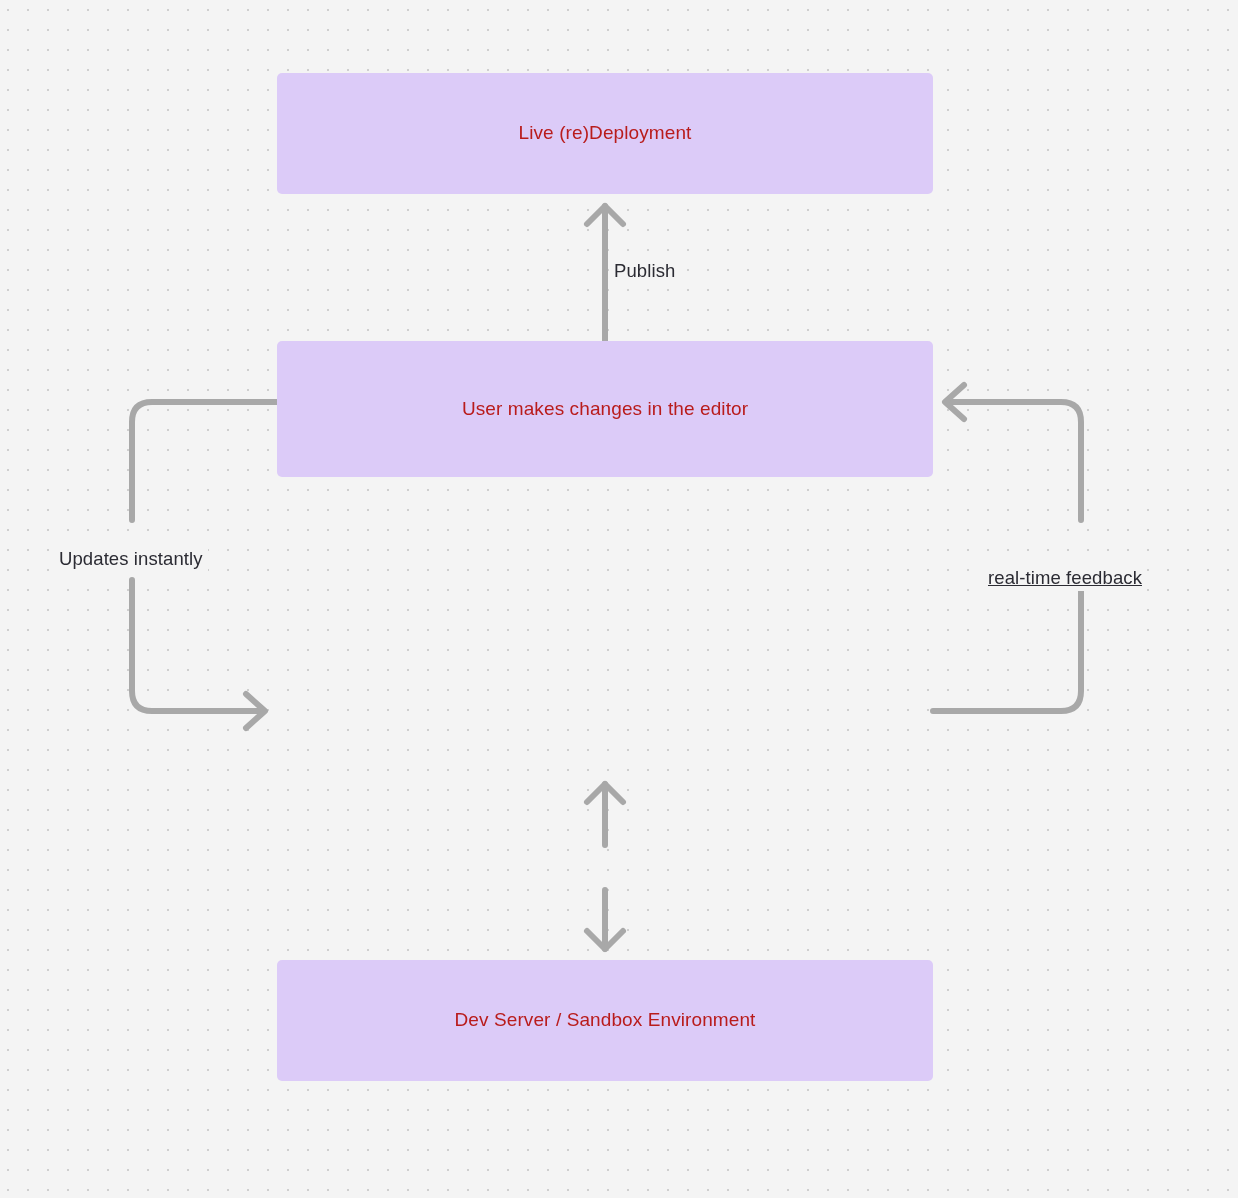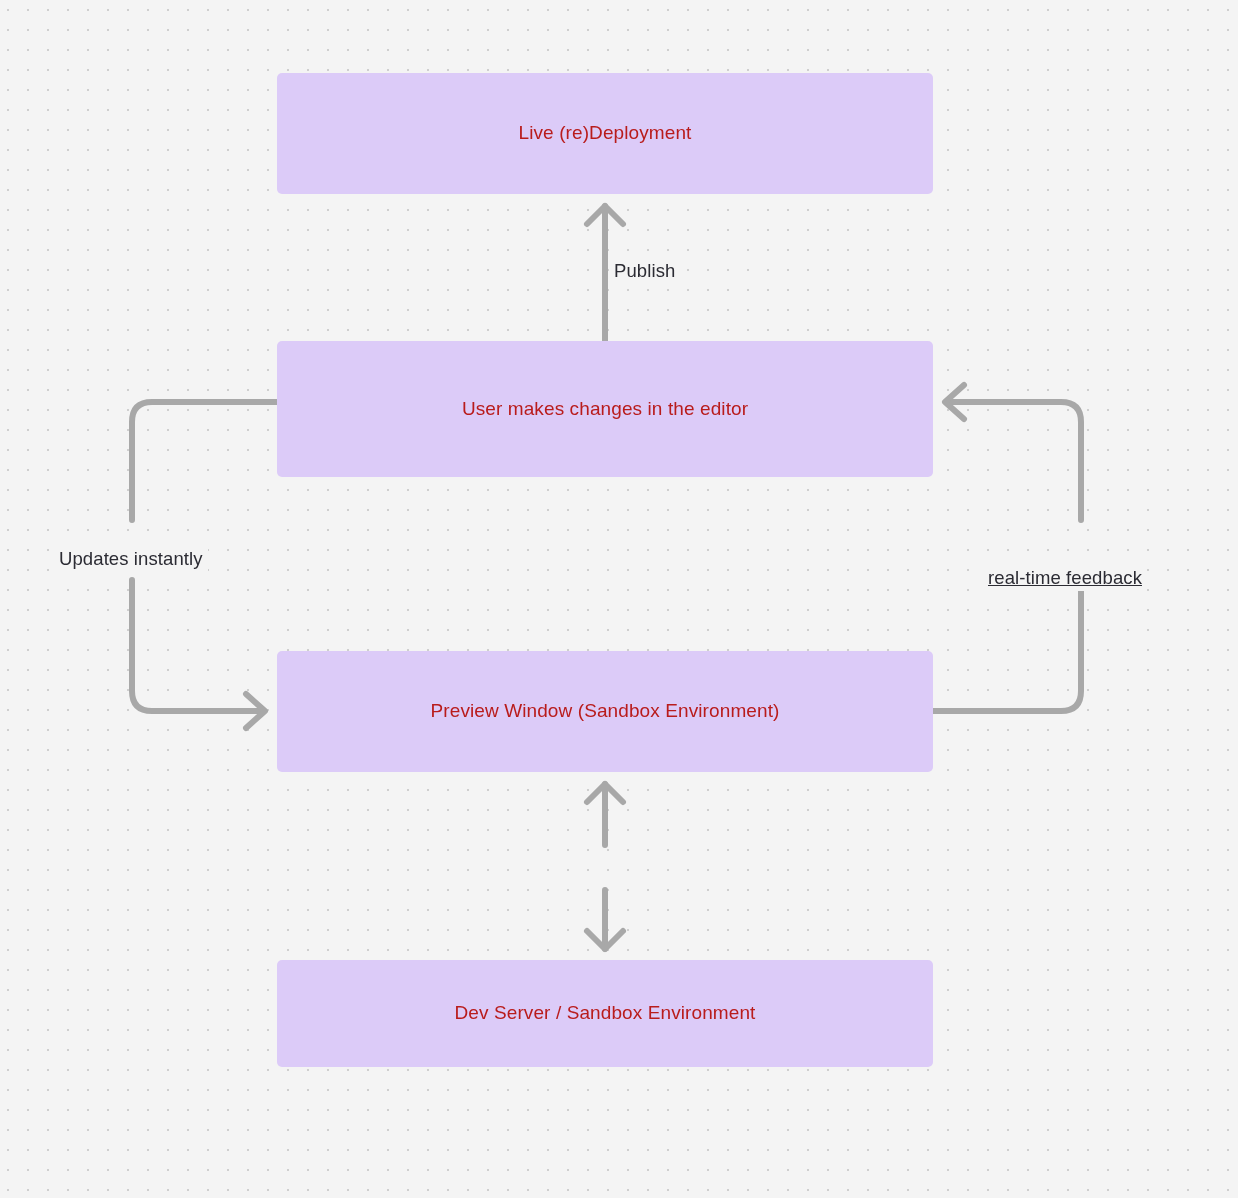--- a/index.html
+++ b/index.html
@@ -42,21 +42,21 @@
     color: #b91c1c;
     font-size: 19px;
     line-height: 1.3;
     letter-spacing: 0.1px;
     text-align: center;
     padding: 6px 14px;
   }
   #node-live        { left: 277px; top: 73px;  width: 656px; height: 121px; }
   #node-editor      { left: 277px; top: 341px; width: 656px; height: 136px; }
   #node-preview     { left: 277px; top: 651px; width: 656px; height: 121px; }
-  #node-devserver   { left: 277px; top: 960px; width: 656px; height: 107px; }
+  #node-devserver   { left: 277px; top: 960px; width: 656px; height: 121px; }
 
   .edge-label {
     position: absolute;
     color: #2b2b33;
     font-size: 18.5px;
     line-height: 1.2;
     letter-spacing: 0.1px;
     white-space: nowrap;
     background: #f4f4f4;
     padding: 2px 5px;
@@ -99,21 +99,20 @@
       <polyline points="587,802 605,784 623,802" fill="none" stroke="#a8a8a8" stroke-width="6" stroke-linecap="round" stroke-linejoin="round"></polyline>
       <line x1="605" y1="890" x2="605" y2="949" stroke="#a8a8a8" stroke-width="6" stroke-linecap="round"></line>
       <polyline points="587,931 605,949 623,931" fill="none" stroke="#a8a8a8" stroke-width="6" stroke-linecap="round" stroke-linejoin="round"></polyline>
     </g>
   </svg>
 
   <div class="node" id="node-live">Live (re)Deployment</div>
 
   <div class="node" id="node-editor">User makes changes in the editor</div>
 
-  <div class="node" id="node-preview">Preview Window (Sandbox Environment)</div>
 
   <div class="node" id="node-devserver">Dev Server / Sandbox Environment</div>
 
   <div class="edge-label" id="label-publish">Publish</div>
 
   <div class="edge-label" id="label-updates">Updates instantly</div>
 
   <div class="edge-label" id="label-realtime">real-time feedback</div>
 
 

